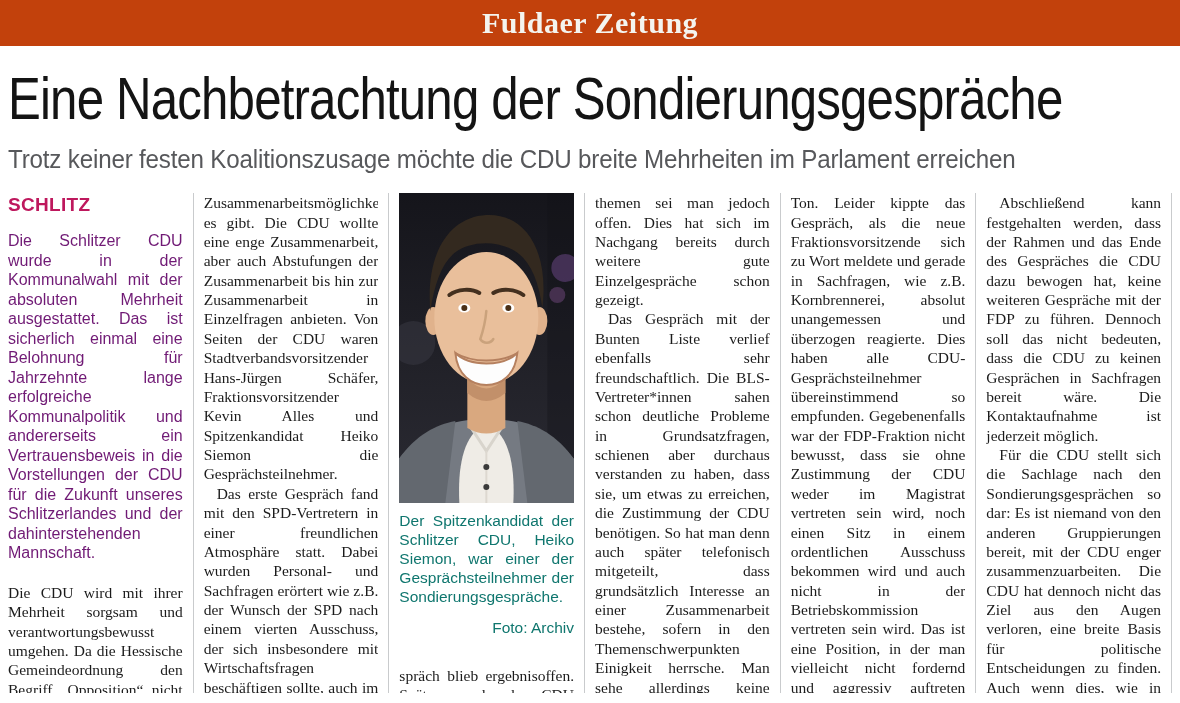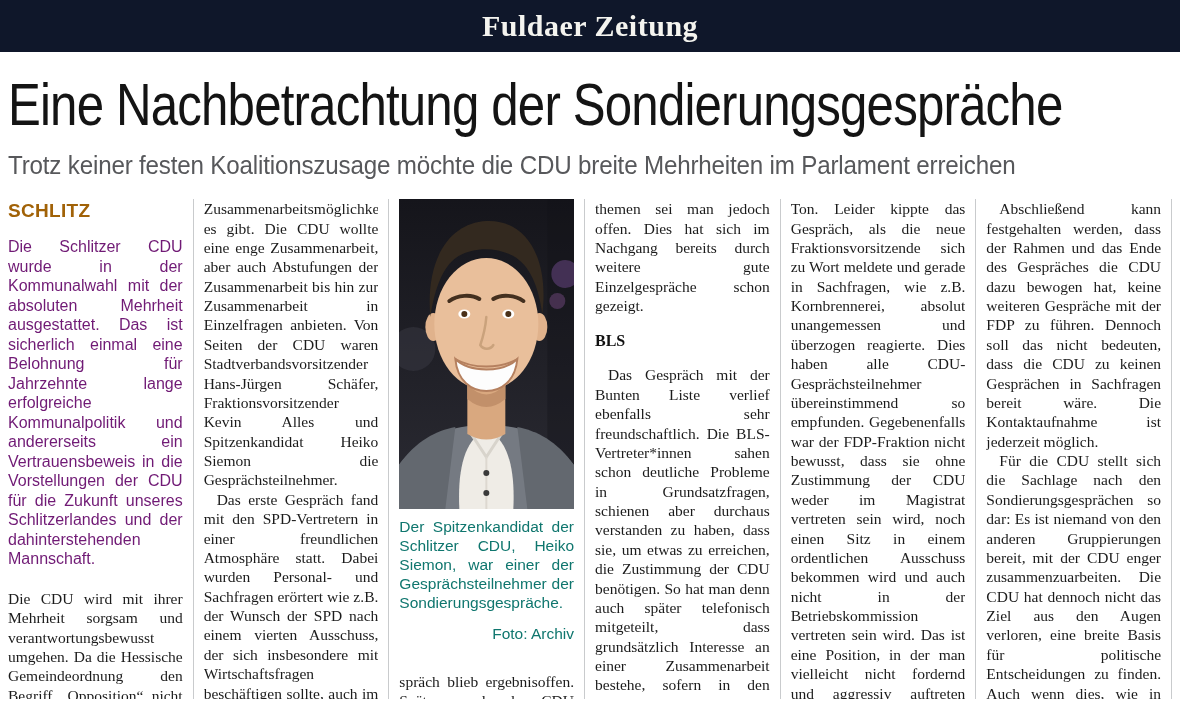--- a/index.html
+++ b/index.html
@@ -1,41 +1,41 @@
 <!DOCTYPE html>
 <html lang="de"><head>
 <meta charset="utf-8">
 <style>
   html,body{margin:0;padding:0;}
   body{
     width:1180px;height:703px;overflow:hidden;background:#ffffff;
     font-family:"Liberation Sans",sans-serif;
   }
   .masthead{
-    height:52px;background:#0f172a;display:flex;align-items:center;justify-content:center;
+    height:46px;background:#c2410c;display:flex;align-items:center;justify-content:center;
   }
   .masthead-title{
     color:#f4f4ef;font-family:"Liberation Serif",serif;font-size:30px;font-weight:600;letter-spacing:.5px;
   }
   .head-area{padding:22px 8px 0;}
   .headline{
     font-size:60px;font-weight:500;color:#141414;line-height:1.02;letter-spacing:-1px;
     white-space:nowrap;transform:scaleX(.82);transform-origin:left center;width:122%;
   }
   .subheadline{
     margin-top:15px;font-size:26px;font-weight:400;color:#57585b;letter-spacing:-.2px;
     white-space:nowrap;transform:scaleX(.93);transform-origin:left center;width:108%;
   }
   .cols{
     display:flex;align-items:stretch;padding:18px 8px 0;height:518px;box-sizing:border-box;
   }
   .col{flex:1 1 0;min-width:0;overflow:hidden;}
   .vdiv{width:1px;background:#c9cbcd;margin:0 10px;flex:0 0 1px;}
   .location{
-    color:#a16207;font-weight:700;font-size:19px;letter-spacing:.3px;margin:1px 0 15px;
+    color:#be185d;font-weight:700;font-size:19px;letter-spacing:.3px;margin:1px 0 15px;
   }
   .intro{
     font-size:16px;line-height:1.22;color:#701a75;text-align:justify;hyphens:auto;
   }
   .serif{
     font-family:"Liberation Serif",serif;font-size:15.5px;line-height:1.25;color:#1b1b1b;
     text-align:justify;hyphens:auto;
   }
   .serif p{margin:0;}
   .mt{margin-top:20px;}
@@ -123,21 +123,20 @@
     <div class="caption credit">Foto: Archiv</div>
     <div class="serif after-photo">
         <p>spräch blieb ergebnisoffen. Später wurde der CDU mitgeteilt, dass man keine Grundsatzkooperation eingehen möchte. Für Einzelfragen/-</p>
       </div>
   </div>
 
   <div class="vdiv"></div>
 
   <div class="col serif">
     <p>themen sei man jedoch offen. Dies hat sich im Nachgang bereits durch weitere gute Einzelgespräche schon gezeigt.</p>
-    <div class="subhead">BLS</div>
     <p class="indent">Das Gespräch mit der Bunten Liste verlief ebenfalls sehr freundschaftlich. Die BLS-Vertreter*innen sahen schon deutliche Probleme in Grundsatzfragen, schienen aber durchaus verstanden zu haben, dass sie, um etwas zu erreichen, die Zustimmung der CDU benötigen. So hat man denn auch später telefonisch mitgeteilt, dass grundsätzlich Interesse an einer Zusammenarbeit bestehe, sofern in den Themenschwerpunkten Einigkeit herrsche. Man sehe allerdings keine Notwendigkeit, das vor der ersten Sitzung der Stadtverordneten zu klären.</p>
 
   </div>
 
   <div class="vdiv"></div>
 
   <div class="col serif">
     <p>Ton. Leider kippte das Gespräch, als die neue Fraktionsvorsitzende sich zu Wort meldete und gerade in Sachfragen, wie z.B. Kornbrennerei, absolut unangemessen und überzogen reagierte. Dies haben alle CDU-Gesprächsteilnehmer übereinstimmend so empfunden. Gegebenenfalls war der FDP-Fraktion nicht bewusst, dass sie ohne Zustimmung der CDU weder im Magistrat vertreten sein wird, noch einen Sitz in einem ordentlichen Ausschuss bekommen wird und auch nicht in der Betriebskommission vertreten sein wird. Das ist eine Position, in der man vielleicht nicht fordernd und aggressiv auftreten sollte. Dennoch steht die CDU zu ihrem Wort und wird für einen FDP-Magistratssitz und der Teilnahme an allen Ausschusssitzungen stimmen. Lediglich die Sitze in der Betriebskommission werden jetzt nicht künstlich erhöht, um einen Sitz für die FDP zu ermöglichen. Diese Informationen über die städtischen Werke können dann direkt über das Magistratsmitglied weitergegeben werden.</p>
   </div>
 

